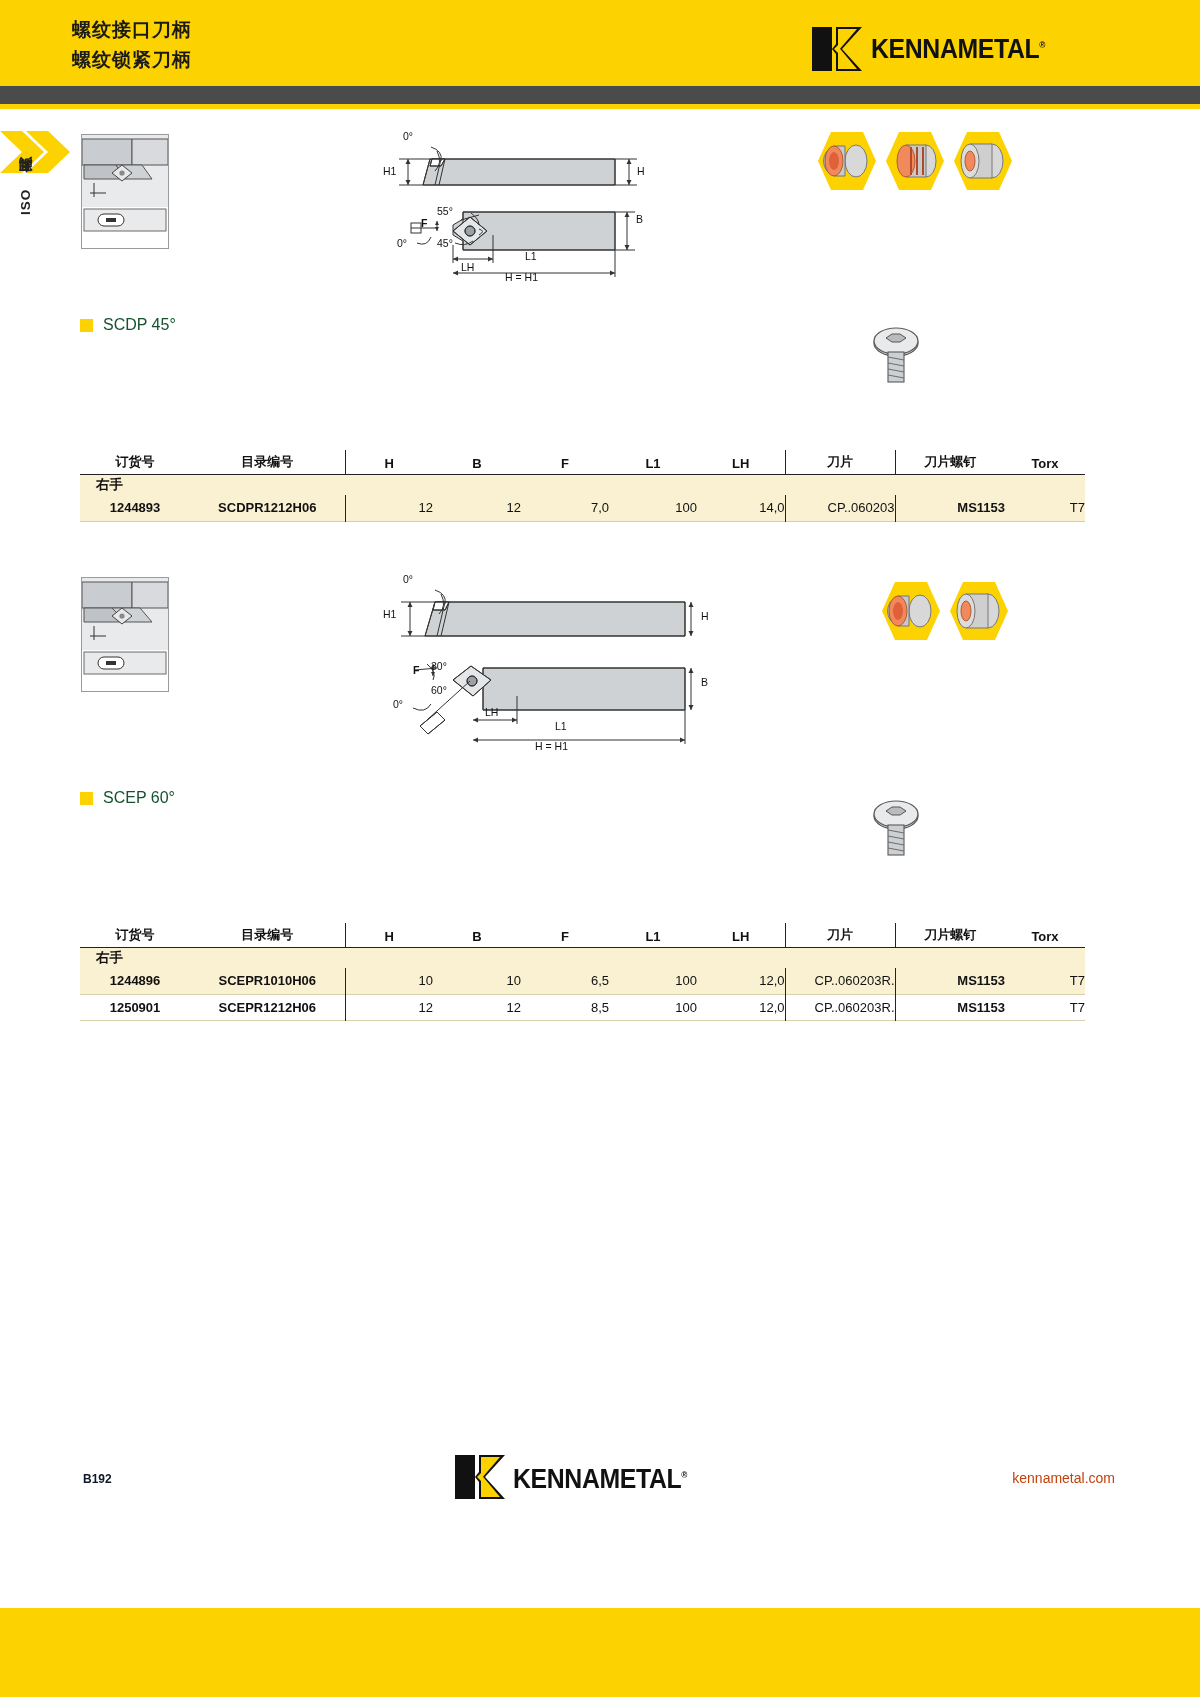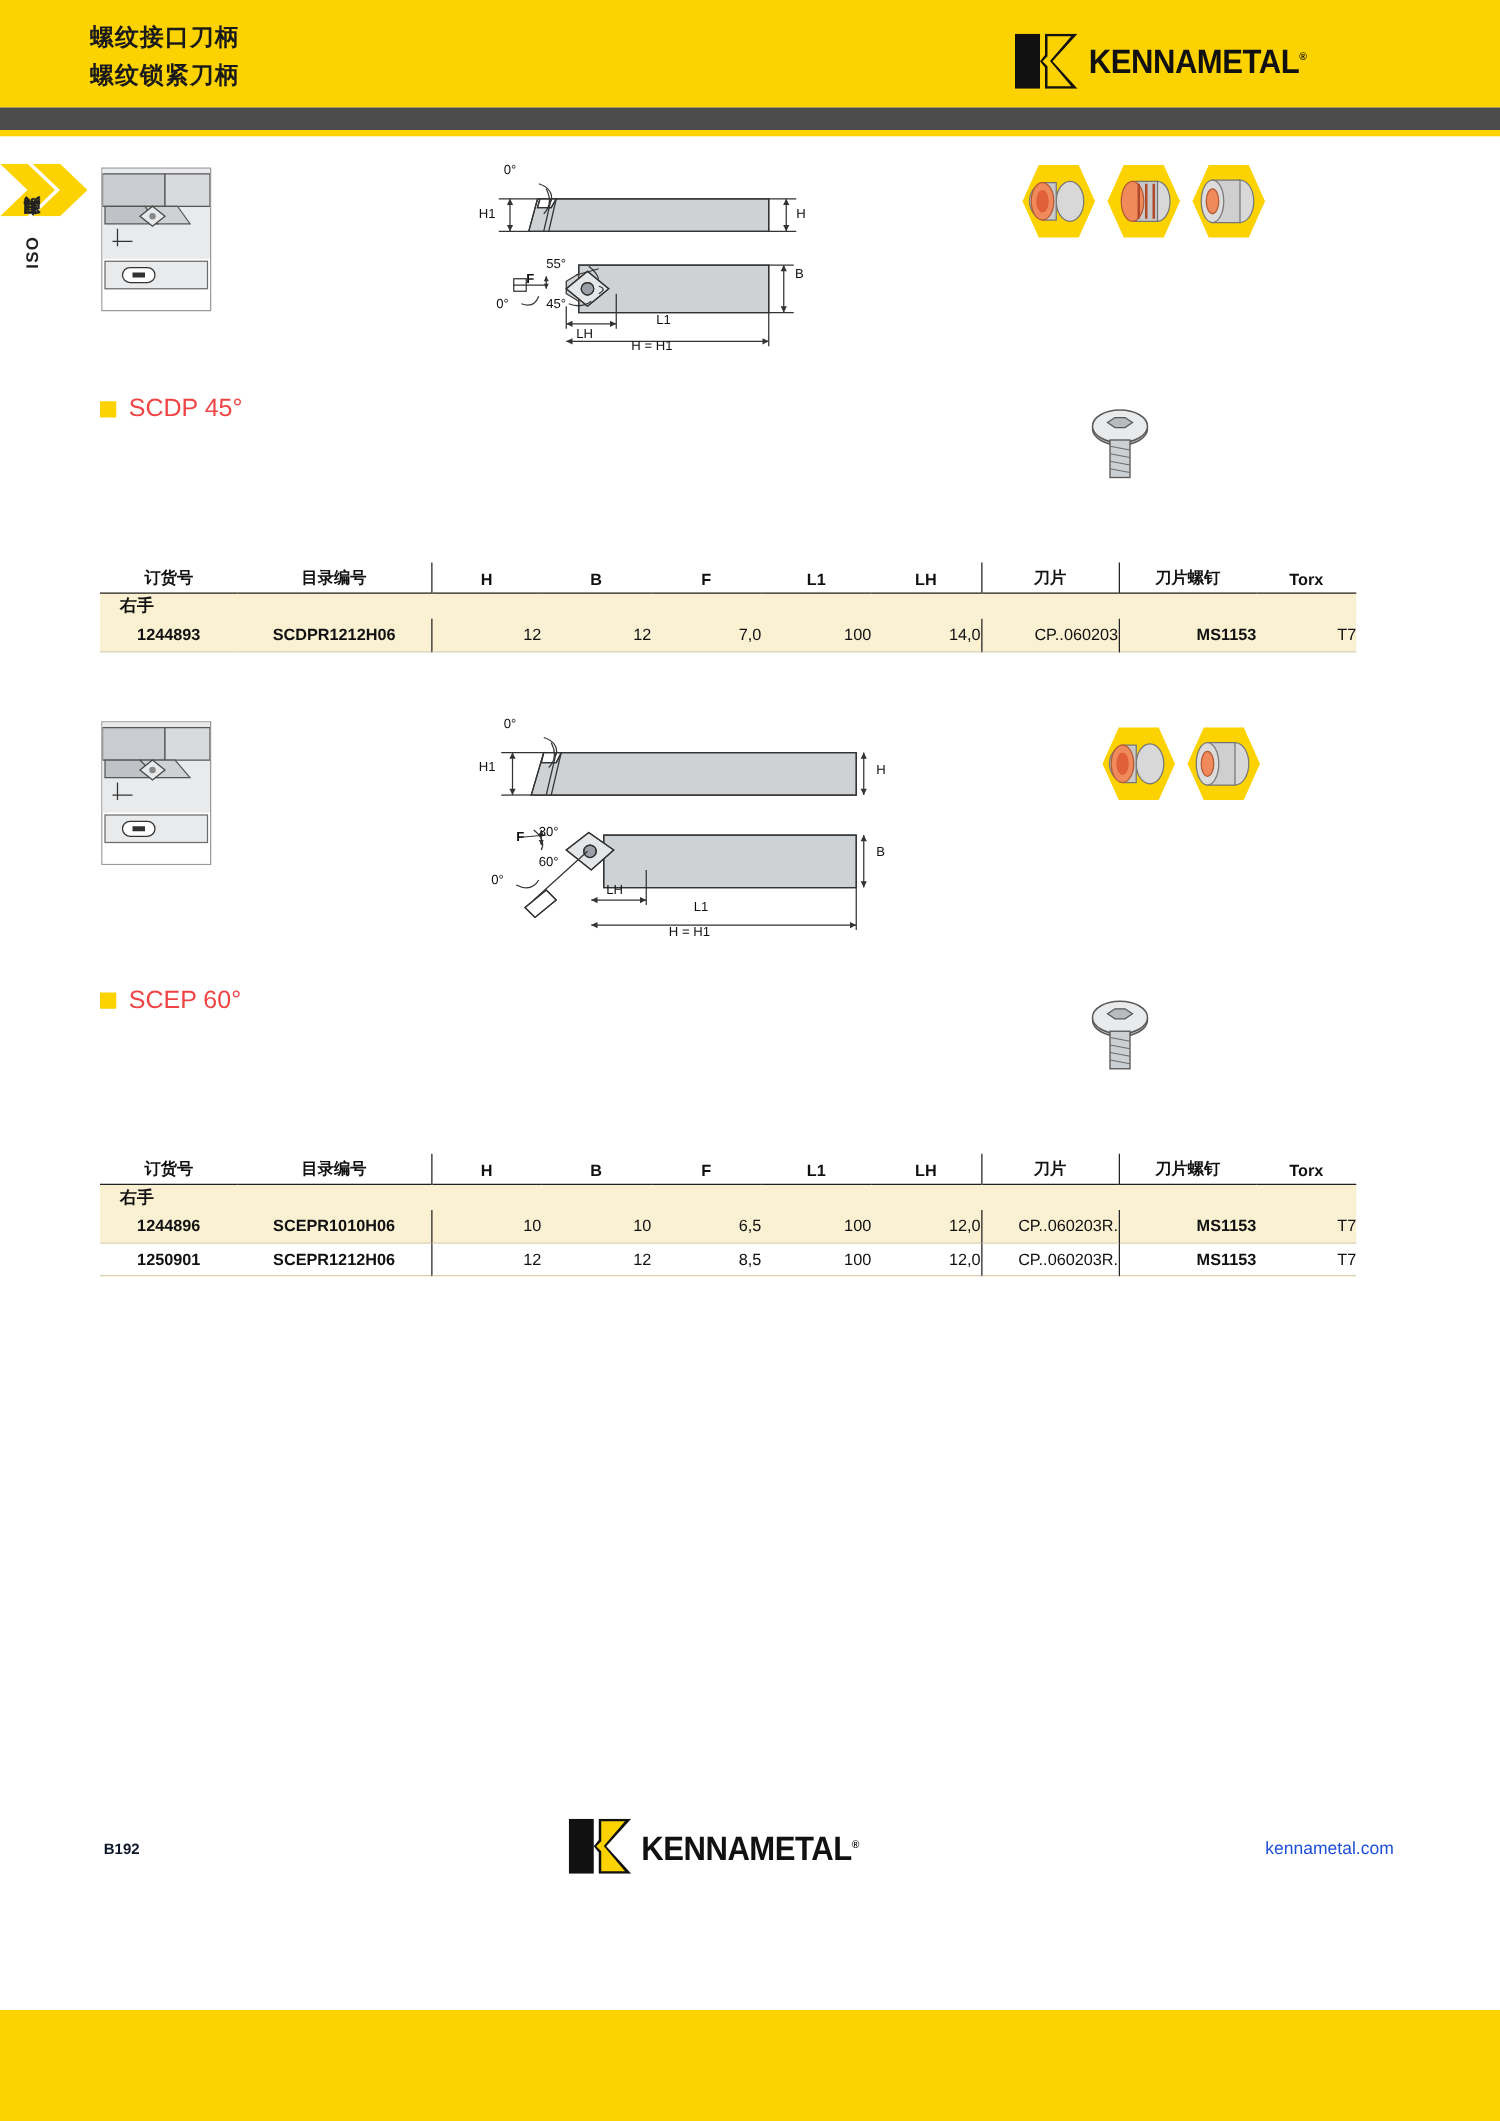--- a/index.html
+++ b/index.html
@@ -39,21 +39,21 @@
   .dtxt { position:absolute; font-size:10.5px; color:#111; font-family:"Liberation Sans", sans-serif; white-space:nowrap; }
   .dtxt.b { font-weight:bold; }
 
   
   .hexrow { position:absolute; display:flex; gap:6px; }
   .hex { width:62px; height:62px; position:relative; }
 
   
   .sec-head { position:absolute; display:flex; align-items:center; gap:10px; }
   .sec-bullet { width:13px; height:13px; background:#fcd200; display:inline-block; }
-  .sec-text { font-size:20px; color:#ef4444; font-weight:400; }
+  .sec-text { font-size:16px; color:#14532d; font-weight:400; }
 
   
   .screw { position:absolute; }
 
   
   .tbl { position:absolute; left:80px; width:1005px; }
   .tbl table { border-collapse:collapse; width:1005px; table-layout:fixed; }
   .tbl th, .tbl td { font-size:13px; color:#111; padding:0; }
   .th-row th {
     height:24px; vertical-align:bottom; text-align:center;
@@ -67,21 +67,21 @@
   .data-row.shade td { background:#faf0d2; }
   .c-order { font-weight:bold; text-align:center !important; }
   .c-cat { font-weight:bold; text-align:center !important; }
   .c-ms { font-weight:bold; }
   .c-ins { font-weight:normal; }
   .row-sep { border-bottom:1px solid #d9cfae; }
 
   
   .footer-pg { position:absolute; left:83px; top:1472px; font-size:12px; font-weight:bold; color:#0f172a; }
   .footer-logo { position:absolute; left:455px; top:1455px; display:flex; align-items:center; gap:6px; }
-  .footer-url { position:absolute; right:85px; top:1470px; font-size:14px; color:#1d4ed8; }
+  .footer-url { position:absolute; right:85px; top:1470px; font-size:14px; color:#c2410c; }
   .foot-band { position:absolute; left:0; top:1608px; width:1200px; height:89px; background:#fcd200; }
   .foot-white { position:absolute; left:0; top:1600px; width:1200px; height:8px; background:#fff; }
 </style>
 </head>
 <body>
 
 <div class="page">
 
   <div class="hdr-band"></div>
   <div class="hdr-title-1">螺纹接口刀柄</div>

